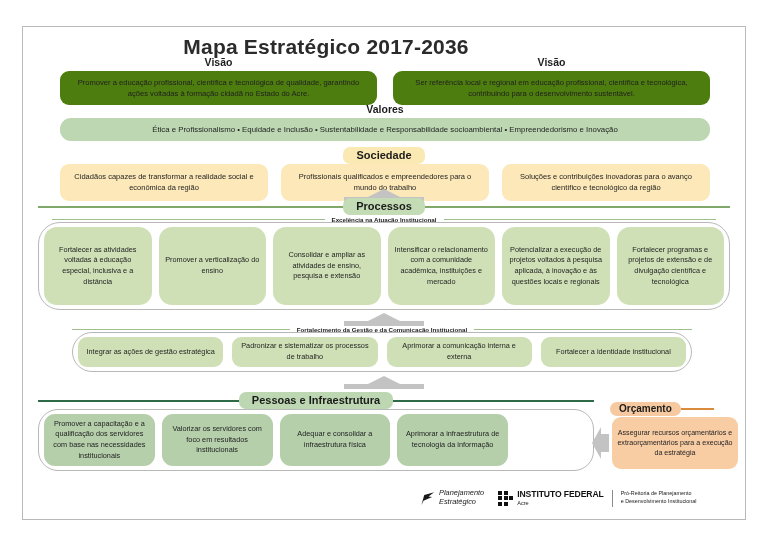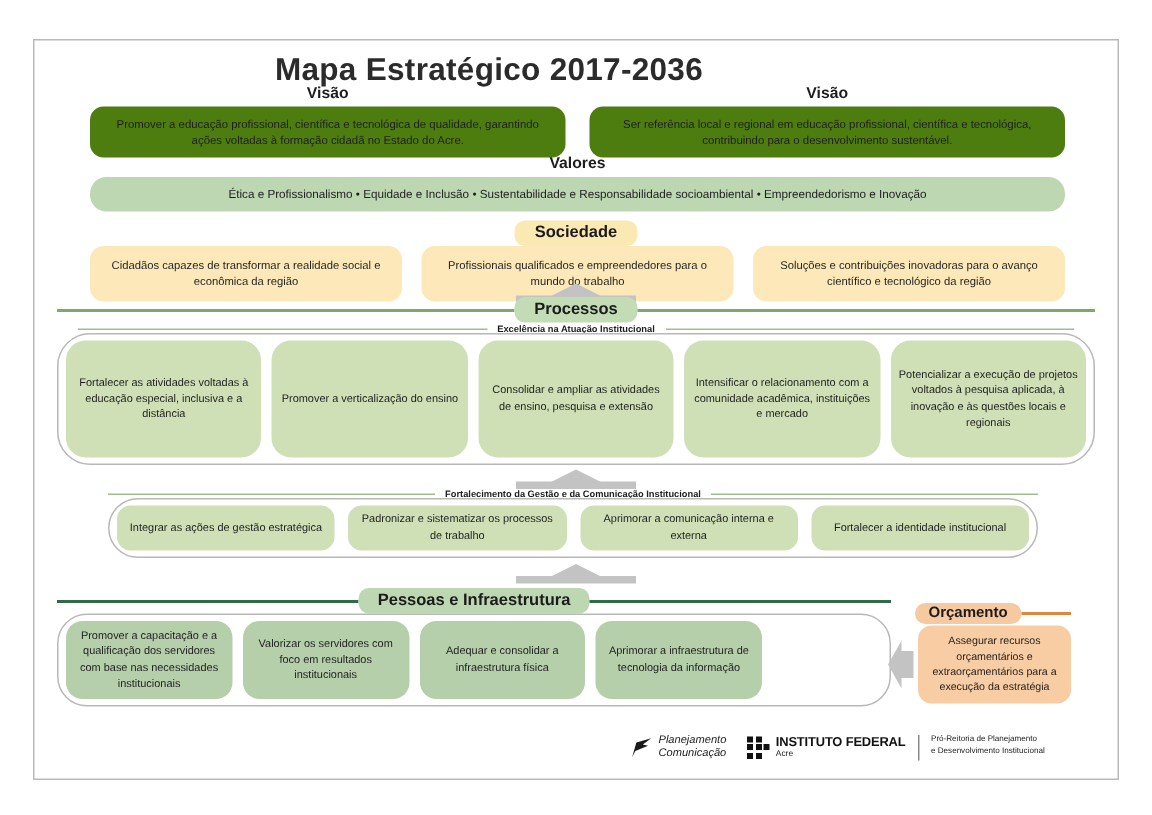--- a/index.html
+++ b/index.html
@@ -292,21 +292,21 @@
   #orc-label .band-rule { background: #d98a3d; height: 2px; }
   #orc-label .band-pill {
     background: #f7c9a0;
     font-size: 10px;
     padding: 1px 9px 2px 9px;
   }
   .orc-box {
     position: absolute;
     left: 612px;
     top: 417px;
-    width: 102px;
+    width: 126px;
     height: 52px;
     background: #f9cda4;
     border-radius: 9px;
     display: flex;
     align-items: center;
     justify-content: center;
     text-align: center;
     font-size: 7.1px;
     line-height: 1.45;
     color: #1f1f1f;
@@ -451,20 +451,21 @@
     <div class="sub-rule"></div>
   </div>
 
   <div class="proc-panel" id="proc-panel1"></div>
   <div class="proc-row1">
     <div class="proc-card">Fortalecer as atividades voltadas à educação especial, inclusiva e a distância</div>
     <div class="proc-card">Promover a verticalização do ensino</div>
     <div class="proc-card">Consolidar e ampliar as atividades de ensino, pesquisa e extensão</div>
     <div class="proc-card">Intensificar o relacionamento com a comunidade acadêmica, instituições e mercado</div>
     <div class="proc-card">Potencializar a execução de projetos voltados à pesquisa aplicada, à inovação e às questões locais e regionais</div>
+    <div class="proc-card">Fortalecer programas e projetos de extensão e de divulgação científica e tecnológica</div>
   </div>
 
   <div class="arrow-group" style="left:344px; top:313px; width:80px; height:13px;">
     <div class="tri"></div>
     <div class="bar"></div>
   </div>
 
   <div class="sub-label" id="proc-sub2">
     <div class="sub-rule"></div>
     <div class="sub-text">Fortalecimento da Gestão e da Comunicação Institucional</div>
@@ -511,21 +512,21 @@
   <div class="orc-box">Assegurar recursos orçamentários e extraorçamentários para a execução da estratégia</div>
 
   <div class="footer">
 
     <div class="logo-pe">
       <svg class="pe-mark" viewBox="0 0 24 24">
         <path d="M2 21 L6 7 L20 3 L12 9 L17 10 L5 15 Z" fill="#1a1a1a"></path>
       </svg>
       <div class="pe-text">
         <div>Planejamento</div>
-        <div>Comunicação</div>
+        <div>Estratégico</div>
       </div>
     </div>
 
     <div class="logo-if">
       <div class="if-grid">
         <i></i>
         <i></i>
         <i class="off"></i>
         <i></i>
         <i></i>

